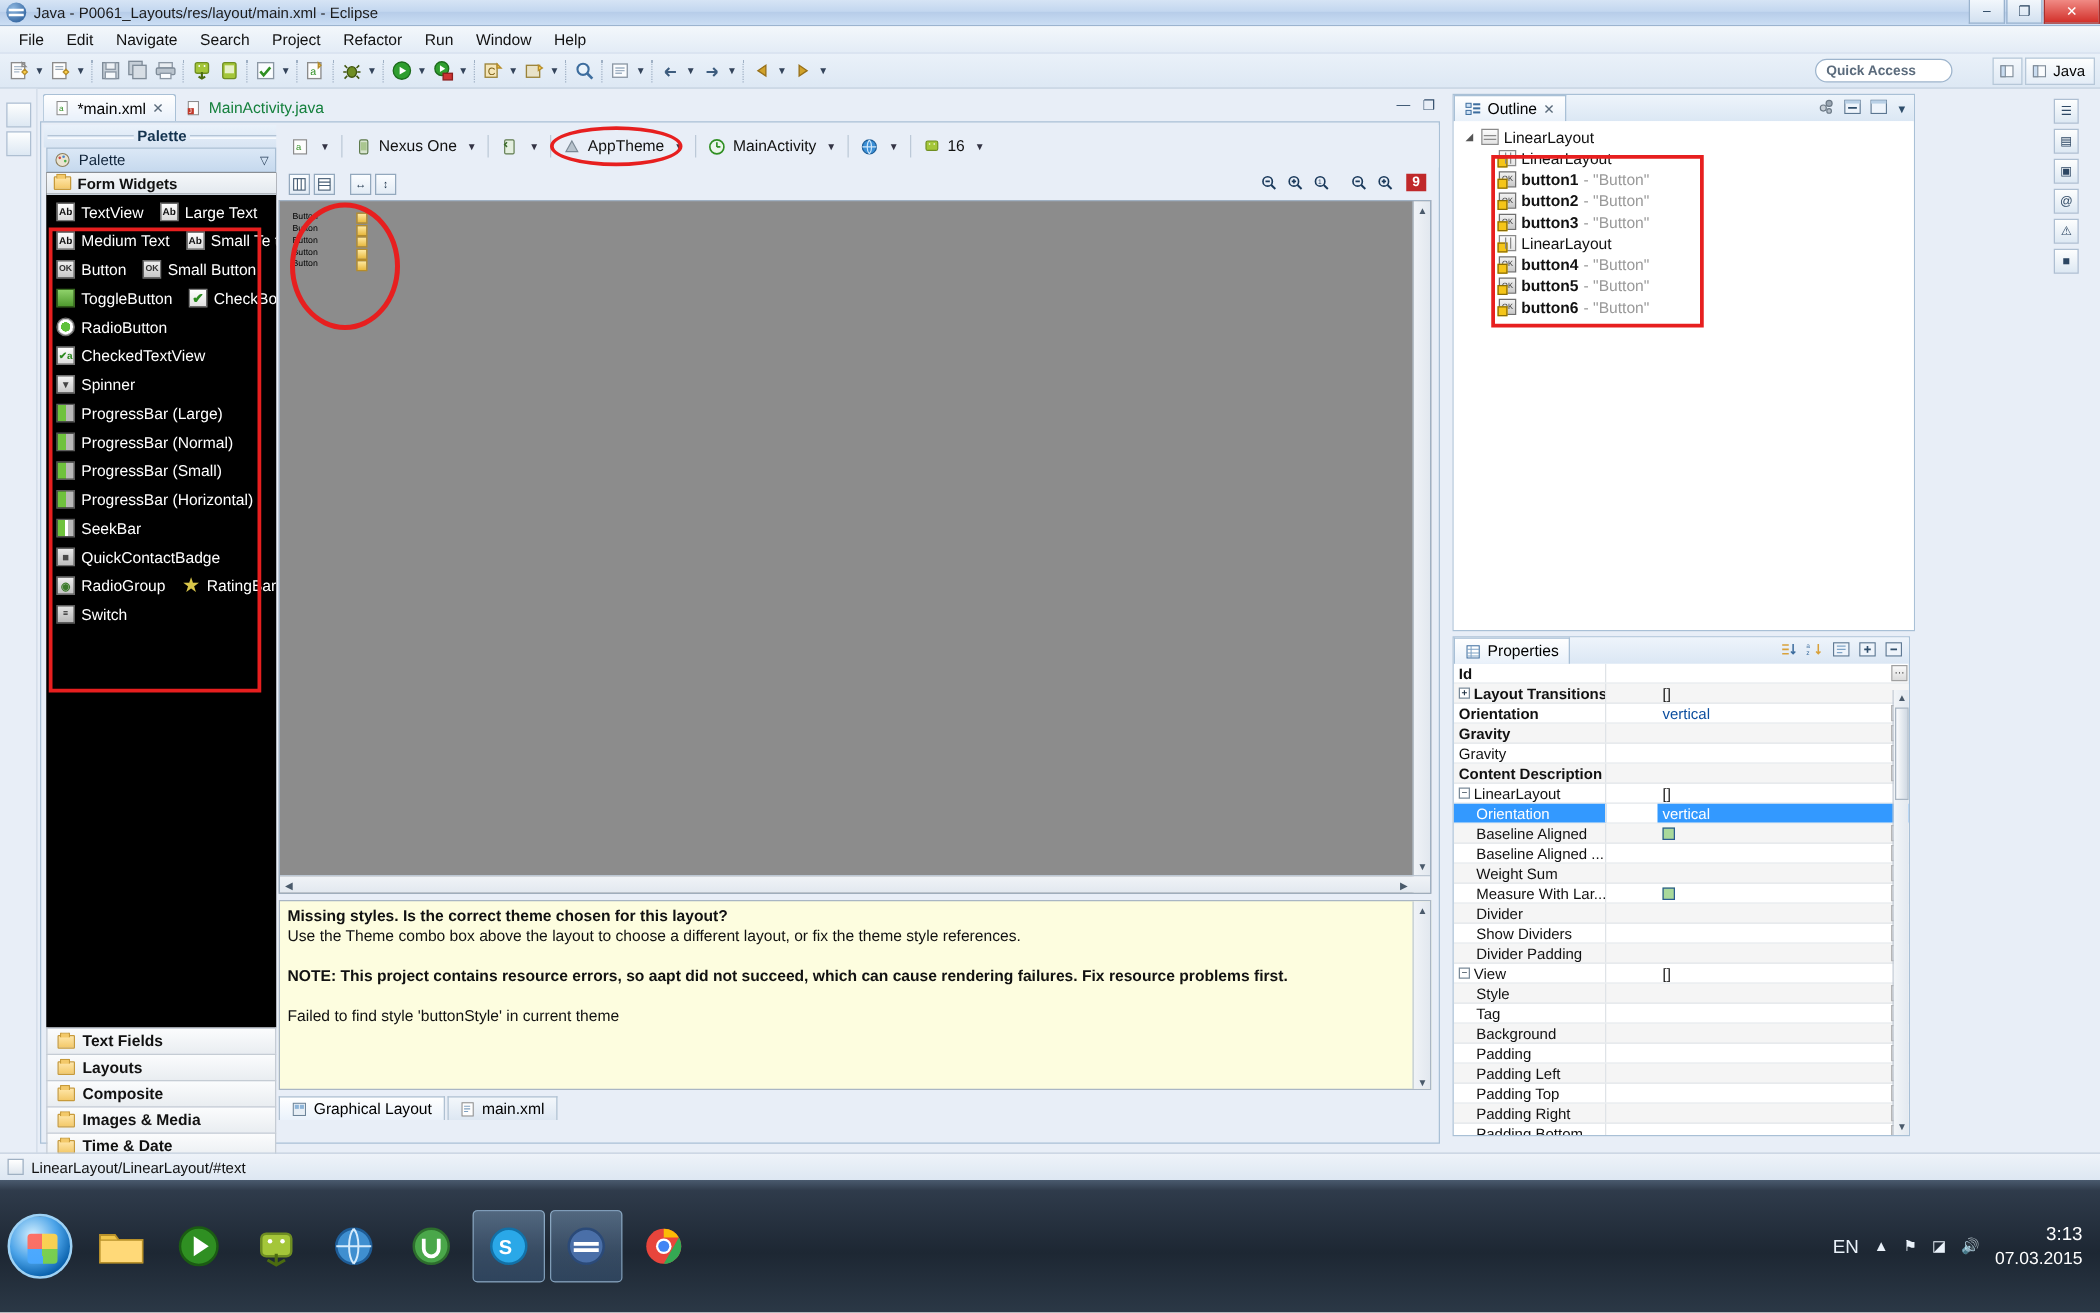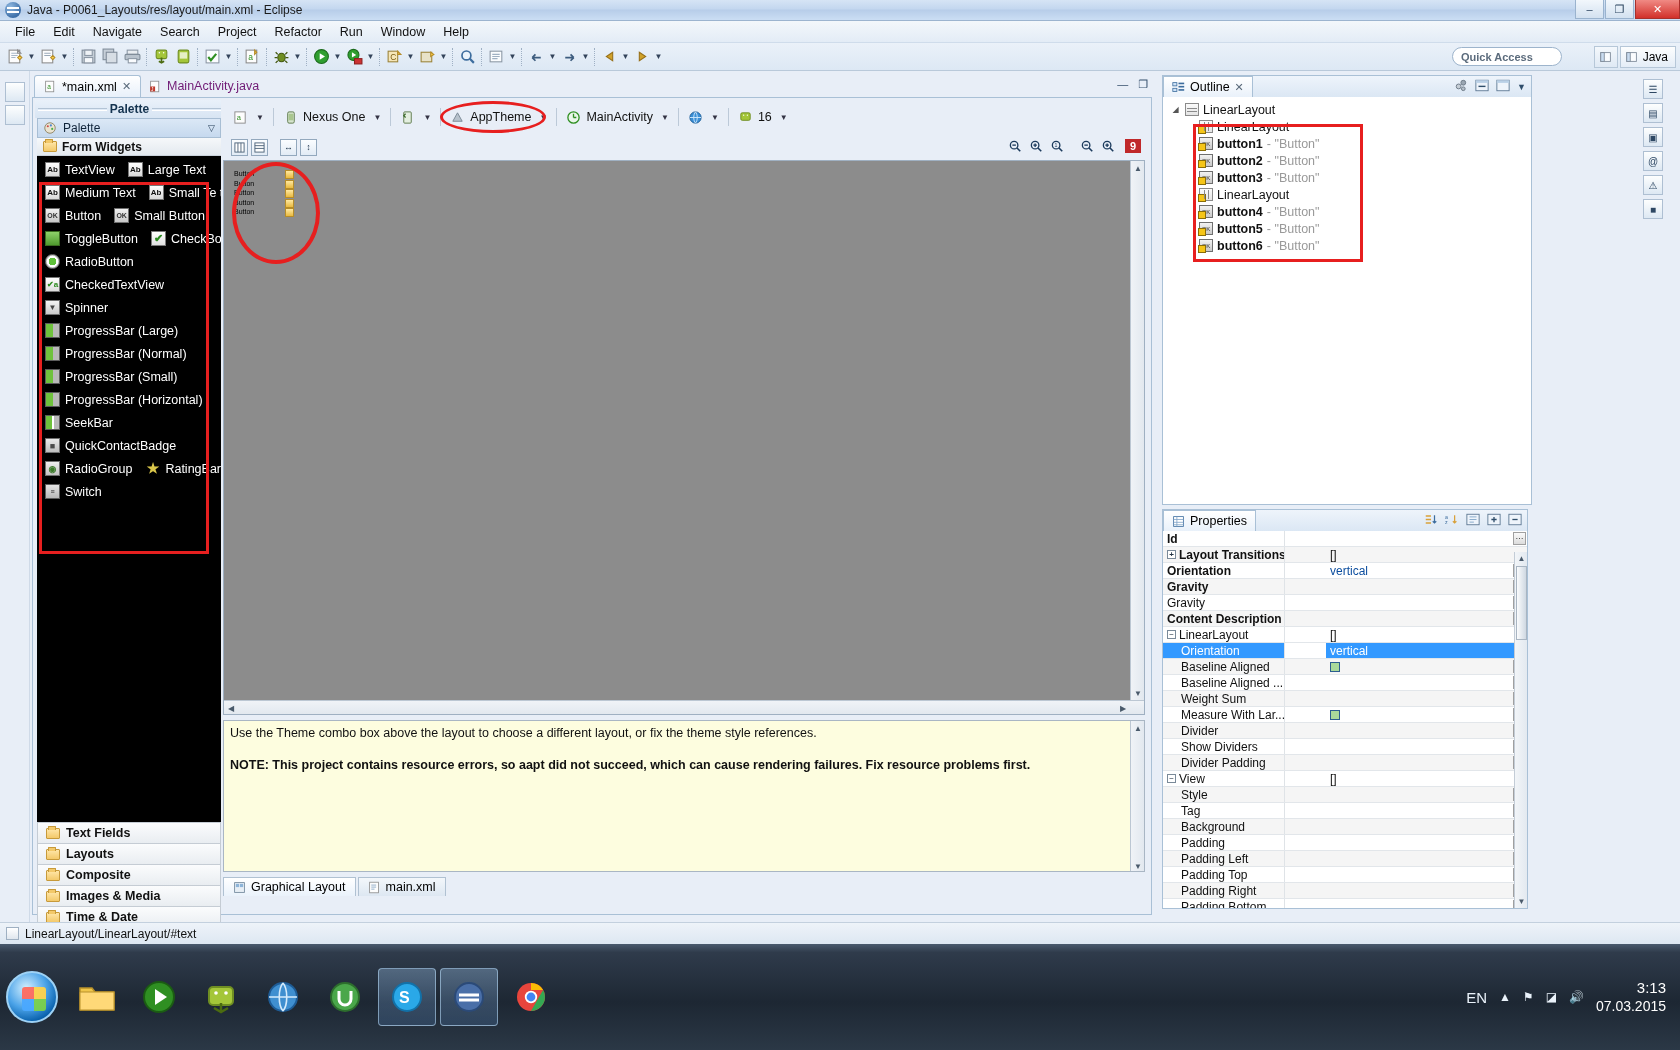--- a/index.html
+++ b/index.html
@@ -80,21 +80,21 @@
               border:1px solid #aebfd2; }
 
   
   .editor { position:absolute; left:32px; top:4px; width:1120px; height:840px; }
   .etabs { position:relative; height:22px; }
   .etab {
     position:absolute; top:0; height:22px; display:flex; align-items:center; gap:5px;
     padding:0 9px; font-size:12.5px; border-top-left-radius:3px; border-top-right-radius:3px;
   }
   .etab.active { background:linear-gradient(to bottom,#ffffff,#e8f0fa); border:1px solid #a9c0d6; border-bottom:none; color:#000;}
-  .etab.inactive { color:#701a75; }
+  .etab.inactive { color:#15803d; }
   .etab .x { font-size:11px; color:#5a6a7a; }
   .emin { position:absolute; right:4px; top:3px; display:flex; gap:10px; color:#35506d; font-size:11px; }
 
   .epane { position:absolute; left:0; top:22px; width:1120px; height:818px;
            background:#e8eef7; border:1px solid #a9c0d6;padding-left:32px; }
 
   
   .palette-hdr { position:absolute; left:2px; top:2px; width:186px; height:18px;
       background:linear-gradient(to bottom,#e9f1fa,#d8e5f3); display:flex; align-items:center; gap:3px; padding-left:3px;}
   .dashes { flex:1; border-top:1px solid #b3c4d6; border-bottom:1px solid #fff; height:3px; }
@@ -838,24 +838,26 @@
               <div class="arrowbtn" style="left:0;bottom:14px;width:14px;height:14px;">▼</div>
             </div>
             <div class="cv-scroll-h">
               <div class="arrowbtn" style="left:0;top:0;width:14px;height:14px;">◀</div>
               <div class="arrowbtn" style="right:14px;top:0;width:14px;height:14px;">▶</div>
             </div>
           </div>
 
           <div class="errconsole">
             <div style="height:4px;"></div>
+            <div class="line bold">Missing styles. Is the correct theme chosen for this layout?</div>
             <div class="line">Use the Theme combo box above the layout to choose a different layout, or fix the theme style references.</div>
             <div class="line">&nbsp;</div>
             <div class="line bold">NOTE: This project contains resource errors, so aapt did not succeed, which can cause rendering failures. Fix resource problems first.</div>
             <div class="line">&nbsp;</div>
+            <div class="line">Failed to find style 'buttonStyle' in current theme</div>
             <div class="err-sb">
               <div class="arrowbtn" style="left:0;top:0;width:14px;height:14px;">▲</div>
               <div class="arrowbtn" style="left:0;bottom:0;width:14px;height:14px;">▼</div>
             </div>
           </div>
 
           <div class="ebottom">
             <div class="ebtab active">
               <svg width="13" height="13" viewBox="0 0 16 16">
                   <rect x="2" y="2" width="12" height="12" fill="#e7eef5" stroke="#6b8297"></rect>

